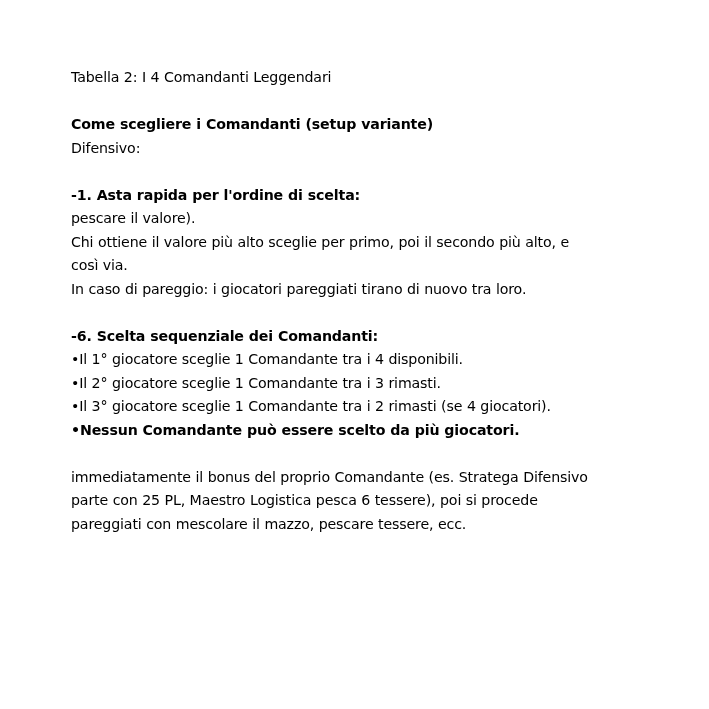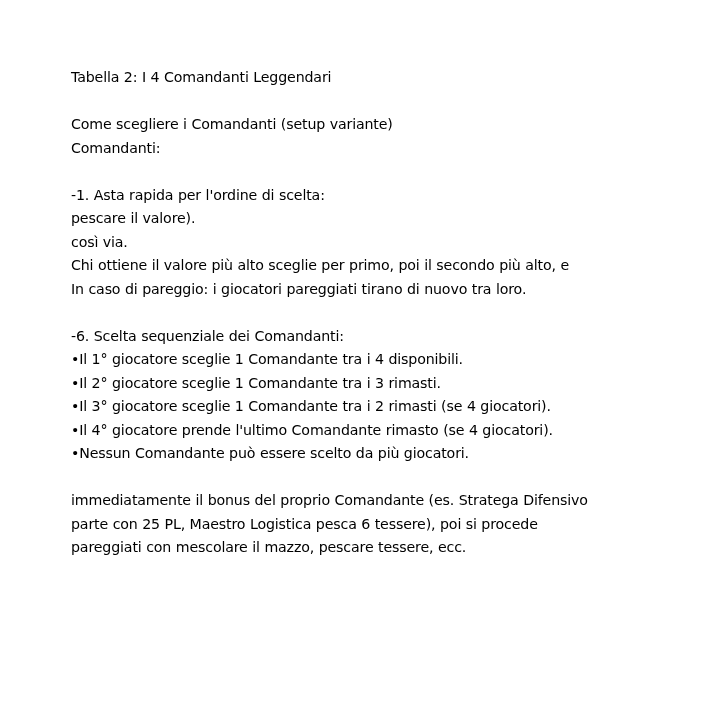--- a/index.html
+++ b/index.html
@@ -32,58 +32,57 @@
   .block {
     margin: 0;
   }
   .gap {
     height: 23.5px;
   }
   .line {
     white-space: pre-wrap;
   }
   .b {
-    font-weight: normal;
+    font-weight: bold;
   }
   .bullet-line {
     white-space: pre-wrap;
   }
   .title-line {
     white-space: pre-wrap;
   }
 </style>
 </head>
 <body style="background: rgb(255, 255, 255); color: rgb(0, 0, 0);">
 
 <div class="page">
   <div class="doc">
 
     <div class="block title-line">Tabella 2: I 4 Comandanti Leggendari</div>
 
     <div class="gap"></div>
 
     <div class="block line b">Come scegliere i Comandanti (setup variante)</div>
 
-    <div class="block line">Comandanti:</div>
+    <div class="block line">Difensivo:</div>
 
     <div class="gap"></div>
 
     <div class="block line b">-1. Asta rapida per l'ordine di scelta:</div>
     <div class="block line">pescare il valore).</div>
+    <div class="block line">Chi ottiene il valore più alto sceglie per primo, poi il secondo più alto, e</div>
     <div class="block line">così via.</div>
-    <div class="block line">Chi ottiene il valore più alto sceglie per primo, poi il secondo più alto, e</div>
     <div class="block line">In caso di pareggio: i giocatori pareggiati tirano di nuovo tra loro.</div>
 
     <div class="gap"></div>
 
     <div class="block line b">-6. Scelta sequenziale dei Comandanti:</div>
     <div class="block bullet-line"><span>•</span><span>Il 1° giocatore sceglie 1 Comandante tra i 4 disponibili.</span></div>
     <div class="block bullet-line"><span>•</span><span>Il 2° giocatore sceglie 1 Comandante tra i 3 rimasti.</span></div>
     <div class="block bullet-line"><span>•</span><span>Il 3° giocatore sceglie 1 Comandante tra i 2 rimasti (se 4 giocatori).</span></div>
-    <div class="block bullet-line"><span>•</span><span>Il 4° giocatore prende l'ultimo Comandante rimasto (se 4 giocatori).</span></div>
     <div class="block bullet-line b"><span>•</span><span>Nessun Comandante può essere scelto da più giocatori.</span></div>
 
     <div class="gap"></div>
 
     <div class="block line">immediatamente il bonus del proprio Comandante (es. Stratega Difensivo</div>
     <div class="block line">parte con 25 PL, Maestro Logistica pesca 6 tessere), poi si procede</div>
     <div class="block line">pareggiati con mescolare il mazzo, pescare tessere, ecc.</div>
 
   </div>
 </div>

